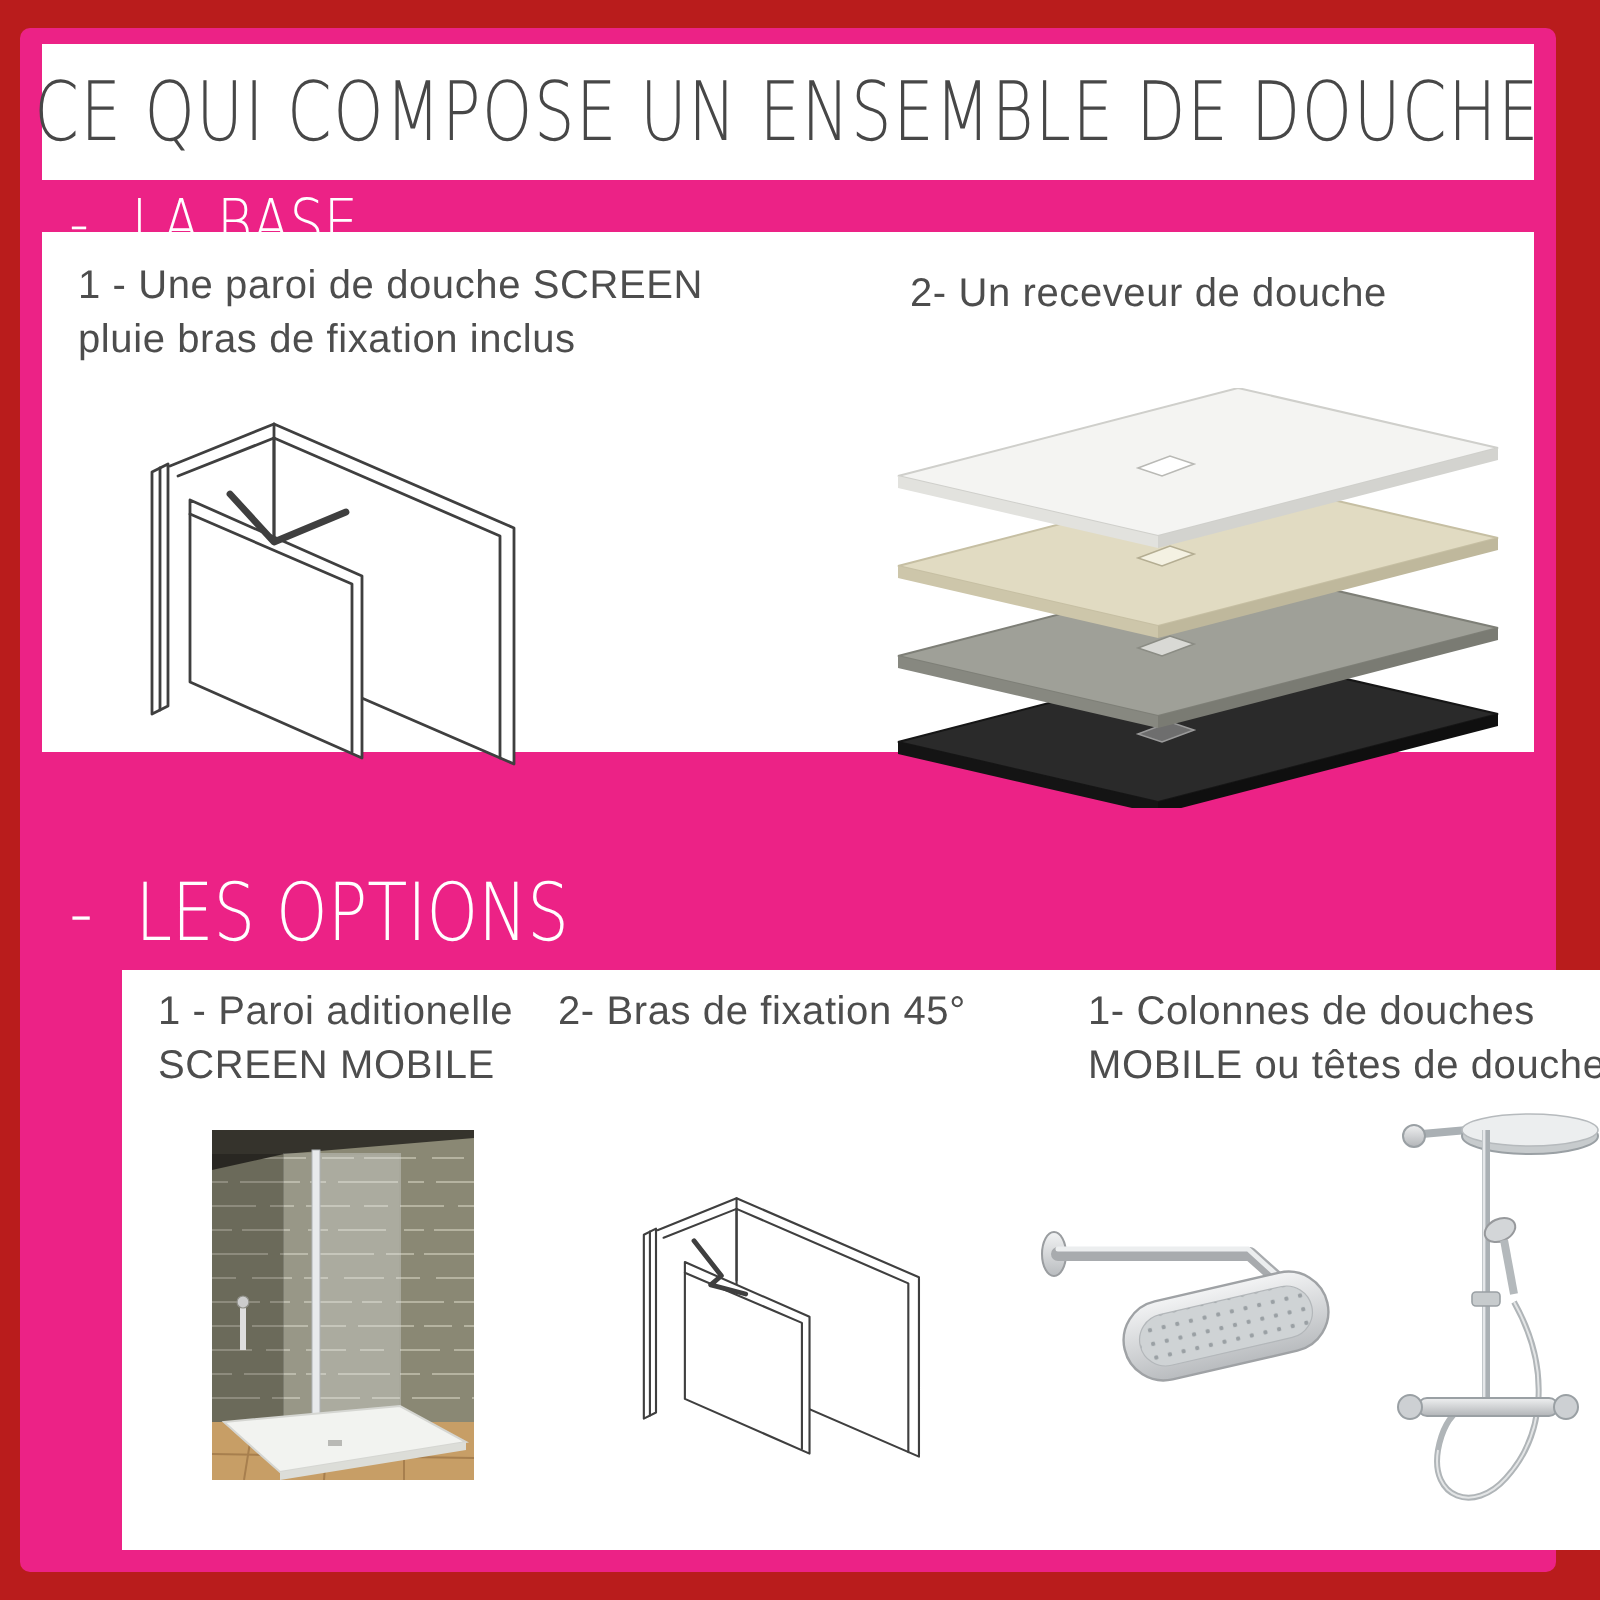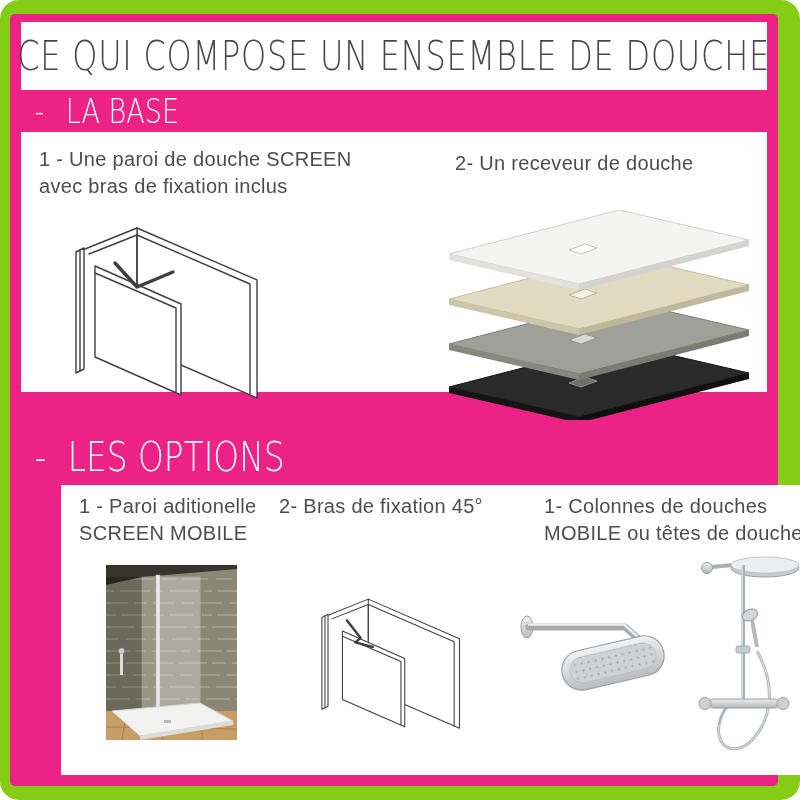--- a/index.html
+++ b/index.html
@@ -1,32 +1,32 @@
 <!DOCTYPE html>
 <html><head>
 <meta charset="utf-8">
 <style>
   html,body{margin:0;padding:0;}
-  .canvas{position:relative;width:800px;height:800px;background:#84cc16;overflow:hidden;
-          font-family:"Liberation Sans", sans-serif;border-radius:19px;}
+  .canvas{position:relative;width:800px;height:800px;background:#b91c1c;overflow:hidden;
+          font-family:"Liberation Sans", sans-serif;}
   .frame{position:absolute;left:10px;top:14px;width:768px;height:772px;background:#ec2286;border-radius:5px;}
   .title-box{position:absolute;left:11px;top:8px;width:746px;height:68px;background:#ffffff;
              display:flex;align-items:center;justify-content:center;}
   .title-text{font-family:"DejaVu Sans", sans-serif;font-weight:200;font-size:41px;color:#474747;
               letter-spacing:1px;white-space:nowrap;transform:scaleX(0.78);transform-origin:center center;}
   .banner{position:absolute;left:0;width:100%;color:#ffffff;display:flex;align-items:center;}
   .banner-inner{display:flex;align-items:center;white-space:nowrap;transform-origin:left center;
                 font-family:"DejaVu Sans", sans-serif;font-weight:300;}
   .banner-base{top:76px;height:42px;}
   .banner-base .banner-inner{font-size:33px;transform:scaleX(0.82);padding-left:30px;}
   .banner-options{top:414px;height:57px;}
   .banner-options .banner-inner{font-size:40px;transform:scaleX(0.82);padding-left:30px;}
   .banner-dash{margin-right:26px;}
   .content{position:absolute;left:11px;width:746px;background:#ffffff;}
-  .content-base{top:118px;height:260px;}
+  .content-base{top:102px;height:260px;}
   .content-options{top:471px;height:290px;margin-left:40px;}
   .caption{position:absolute;color:#4d4d4d;font-size:20px;line-height:27px;letter-spacing:0.3px;
            white-space:nowrap;}
   .cap-base-1{left:18px;top:14px;}
   .cap-base-2{left:434px;top:18px;}
   .cap-opt-1{left:18px;top:8px;}
   .cap-opt-2{left:218px;top:8px;}
   .cap-opt-3{left:483px;top:8px;}
   .illu{position:absolute;}
   .illu-screen{left:38px;top:84px;width:250px;height:200px;}
@@ -50,21 +50,21 @@
     <div class="banner banner-base">
       <div class="banner-inner">
         <span class="banner-dash">-</span>
         <span>LA BASE</span>
       </div>
     </div>
 
     <div class="content content-base">
       <div class="caption cap-base-1">
         <div>1 - Une paroi de douche SCREEN</div>
-        <div>avec bras de fixation inclus</div>
+        <div>pluie bras de fixation inclus</div>
       </div>
       <div class="caption cap-base-2">
         <div>2- Un receveur de douche</div>
       </div>
 
       <div class="illu illu-screen">
         <svg viewBox="0 0 250 200">
           <g fill="#ffffff" stroke="#3f3f3f" stroke-width="1.4" stroke-linejoin="round" stroke-linecap="round">
             <polygon points="78,12 198,64 198,182 78,130"></polygon>
             <polyline points="78,19 191,68 191,179" fill="none"></polyline>

